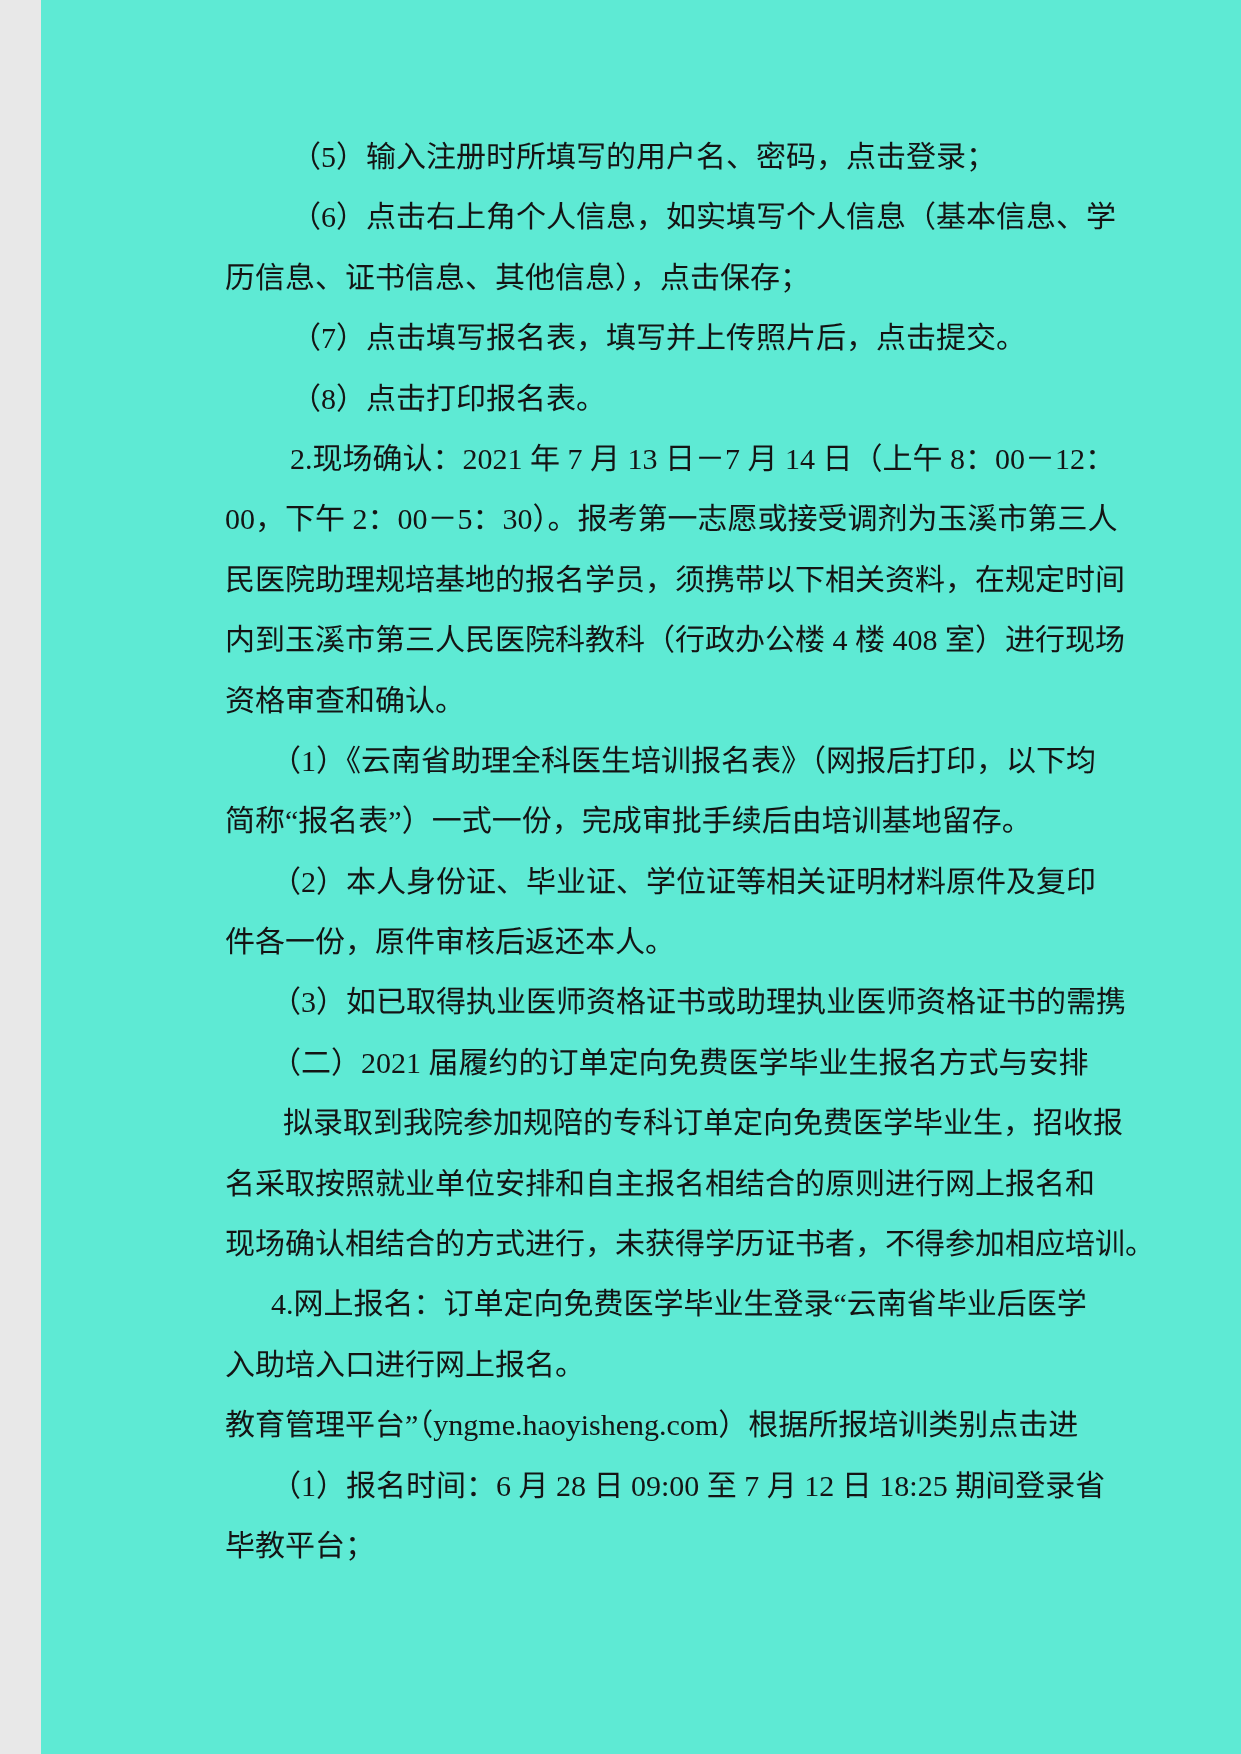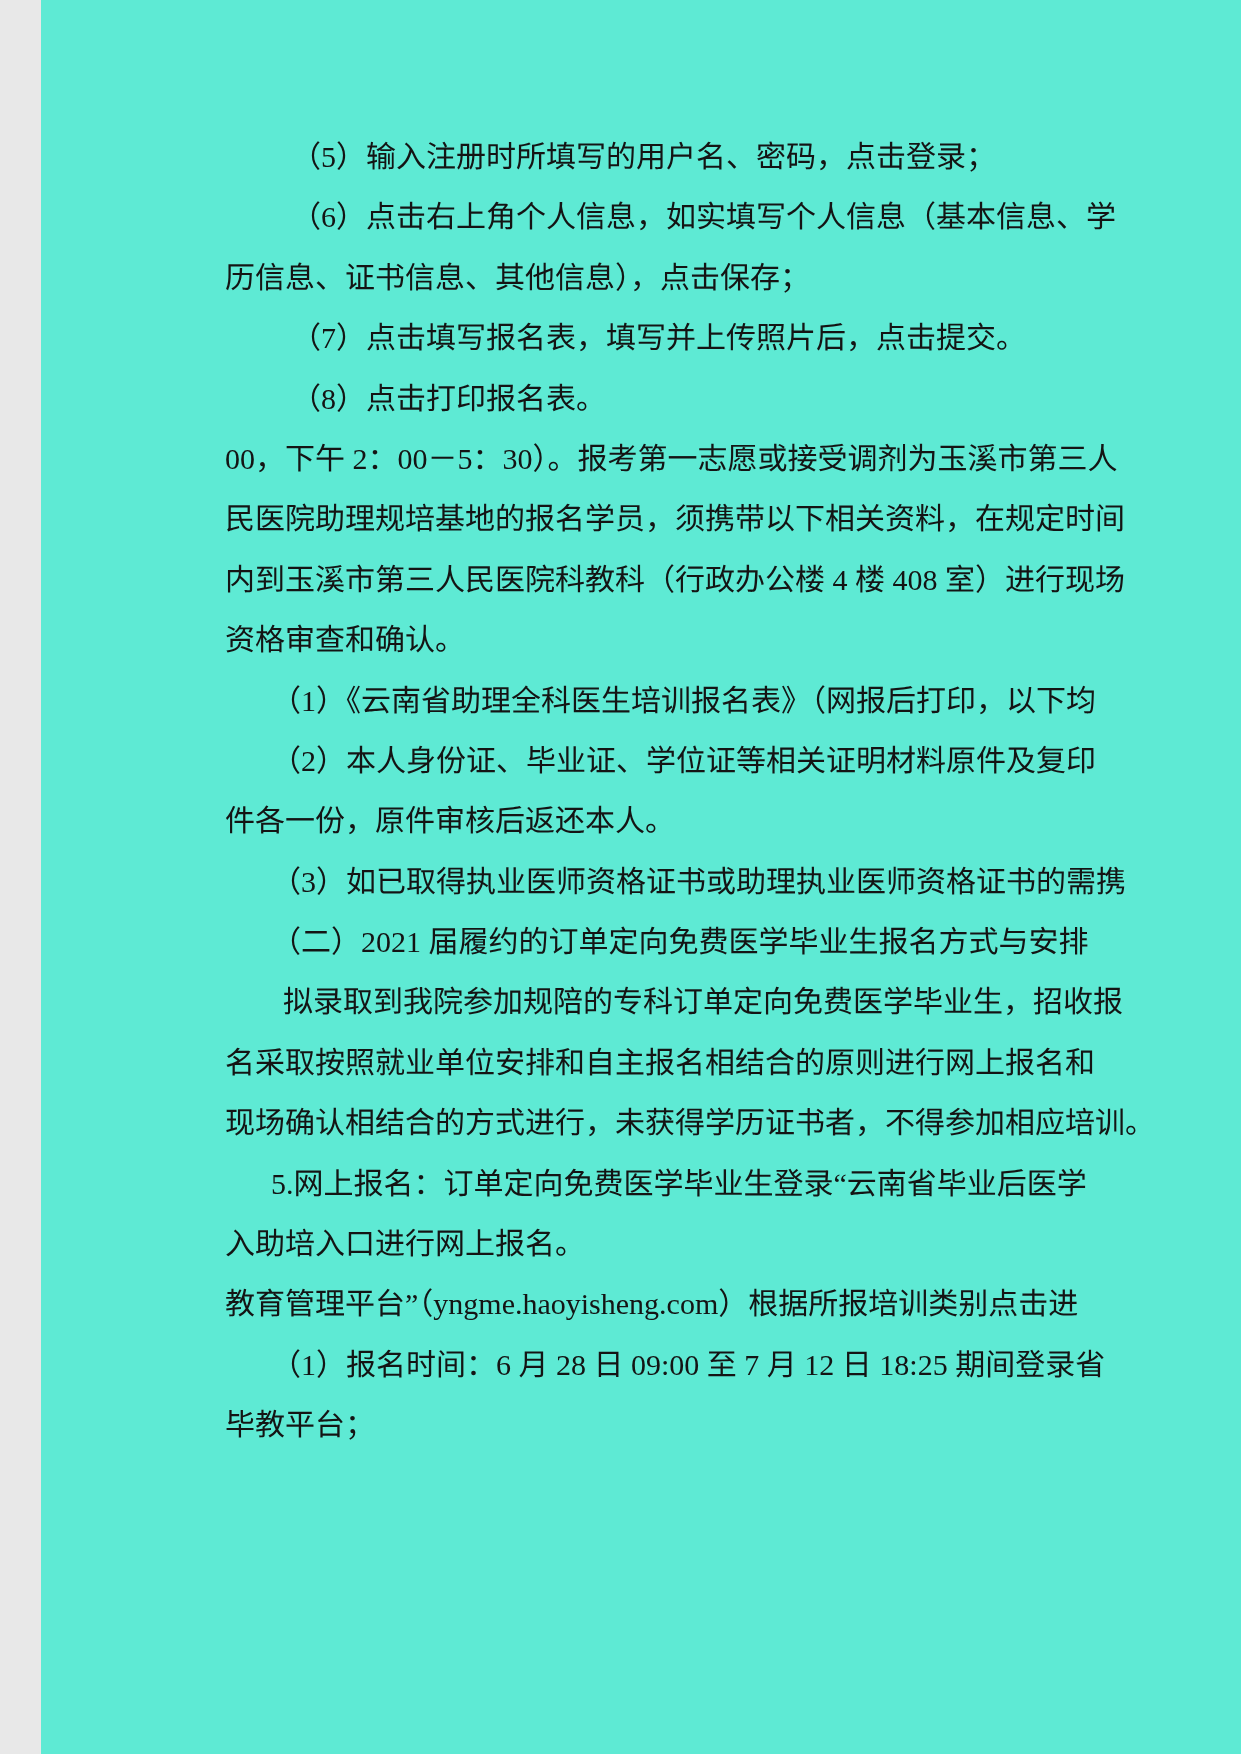--- a/index.html
+++ b/index.html
@@ -36,31 +36,33 @@
 </head>
 <body>
 
 <div class="page" style="background: #5eead4; color: rgb(20, 20, 20); margin-left: 41px;">
   <div class="text-column">
     <div class="text-line" style="padding-left: 66px;">（5）输入注册时所填写的用户名、密码，点击登录；</div>
     <div class="text-line" style="padding-left: 66px;">（6）点击右上角个人信息，如实填写个人信息（基本信息、学</div>
     <div class="text-line">历信息、证书信息、其他信息），点击保存；</div>
     <div class="text-line" style="padding-left: 66px;">（7）点击填写报名表，填写并上传照片后，点击提交。</div>
     <div class="text-line" style="padding-left: 66px;">（8）点击打印报名表。</div>
+    <div class="text-line" style="padding-left: 65px;">2.现场确认：2021 年 7 月 13 日－7 月 14 日（上午 8：00－12：</div>
     <div class="text-line">00，下午 2：00－5：30）。报考第一志愿或接受调剂为玉溪市第三人</div>
     <div class="text-line">民医院助理规培基地的报名学员，须携带以下相关资料，在规定时间</div>
     <div class="text-line">内到玉溪市第三人民医院科教科（行政办公楼 4 楼 408 室）进行现场</div>
     <div class="text-line">资格审查和确认。</div>
     <div class="text-line" style="padding-left: 46px;">（1）《云南省助理全科医生培训报名表》（网报后打印，以下均</div>
+    <div class="text-line">简称“报名表”）一式一份，完成审批手续后由培训基地留存。</div>
     <div class="text-line" style="padding-left: 46px;">（2）本人身份证、毕业证、学位证等相关证明材料原件及复印</div>
     <div class="text-line">件各一份，原件审核后返还本人。</div>
     <div class="text-line" style="padding-left: 46px;">（3）如已取得执业医师资格证书或助理执业医师资格证书的需携</div>
     <div class="text-line" style="padding-left: 46px;">（二）2021 届履约的订单定向免费医学毕业生报名方式与安排</div>
     <div class="text-line" style="padding-left: 58px; text-align: center;">拟录取到我院参加规陪的专科订单定向免费医学毕业生，招收报</div>
     <div class="text-line">名采取按照就业单位安排和自主报名相结合的原则进行网上报名和</div>
     <div class="text-line">现场确认相结合的方式进行，未获得学历证书者，不得参加相应培训。</div>
-    <div class="text-line" style="padding-left: 46px;">5.网上报名：订单定向免费医学毕业生登录“云南省毕业后医学</div>
+    <div class="text-line" style="padding-left: 46px;">4.网上报名：订单定向免费医学毕业生登录“云南省毕业后医学</div>
     <div class="text-line">入助培入口进行网上报名。</div>
     <div class="text-line">教育管理平台”（yngme.haoyisheng.com）根据所报培训类别点击进</div>
     <div class="text-line" style="padding-left: 46px;">（1）报名时间：6 月 28 日 09:00 至 7 月 12 日 18:25 期间登录省</div>
     <div class="text-line">毕教平台；</div>
   </div>
 </div>
 
 </body></html>

